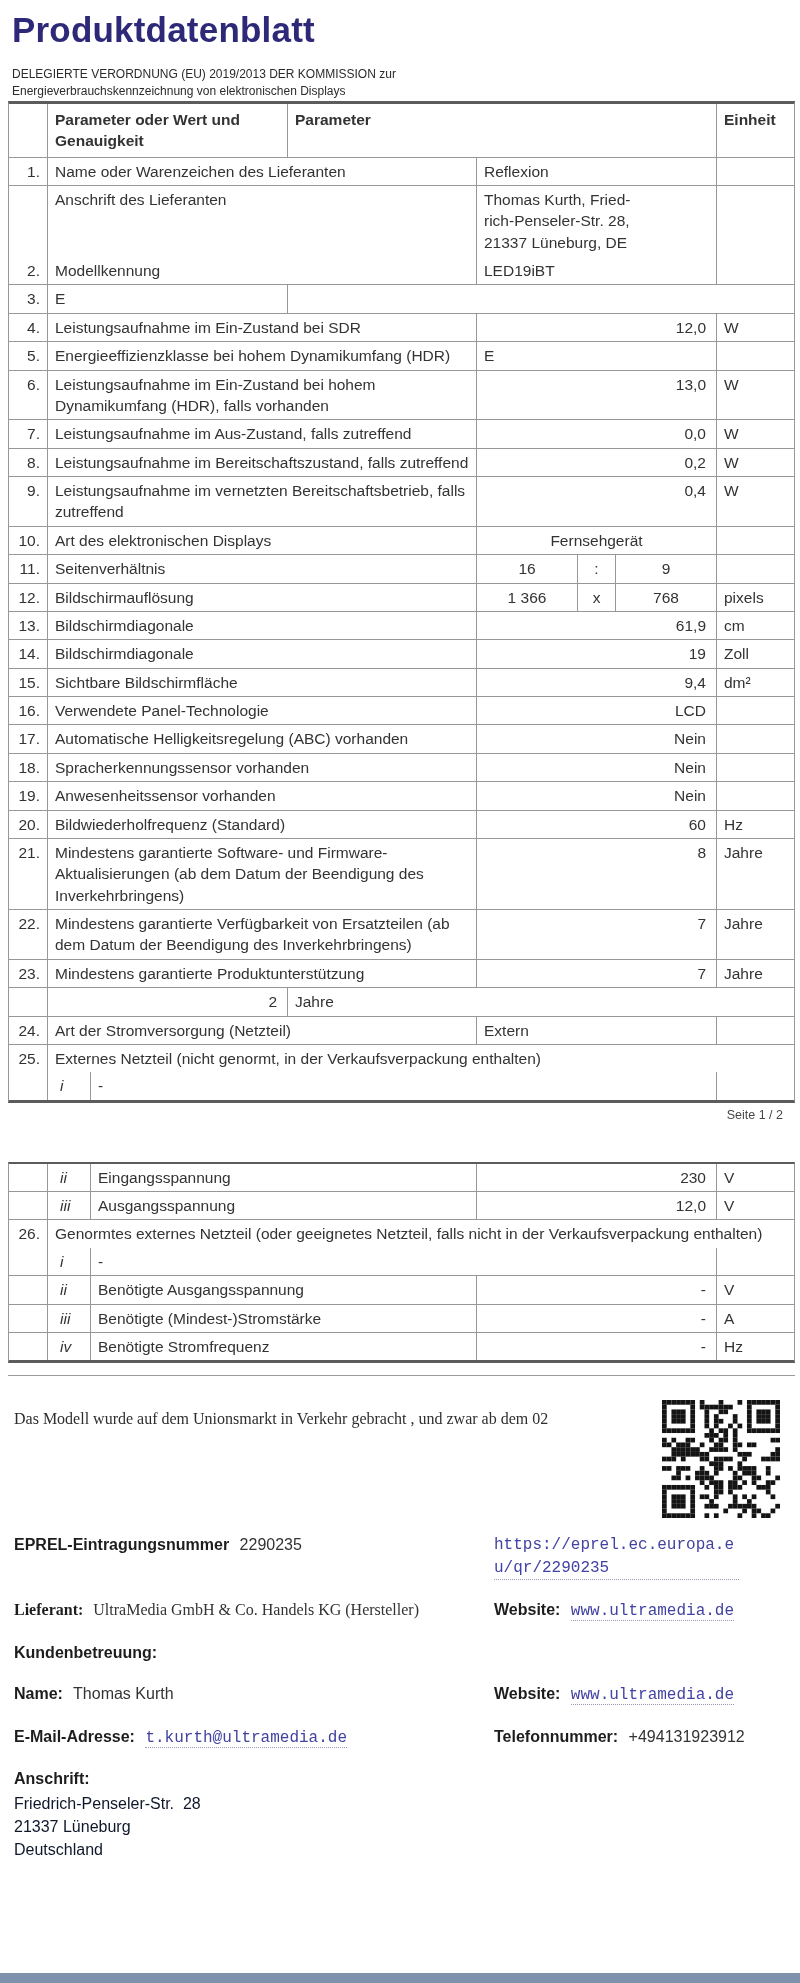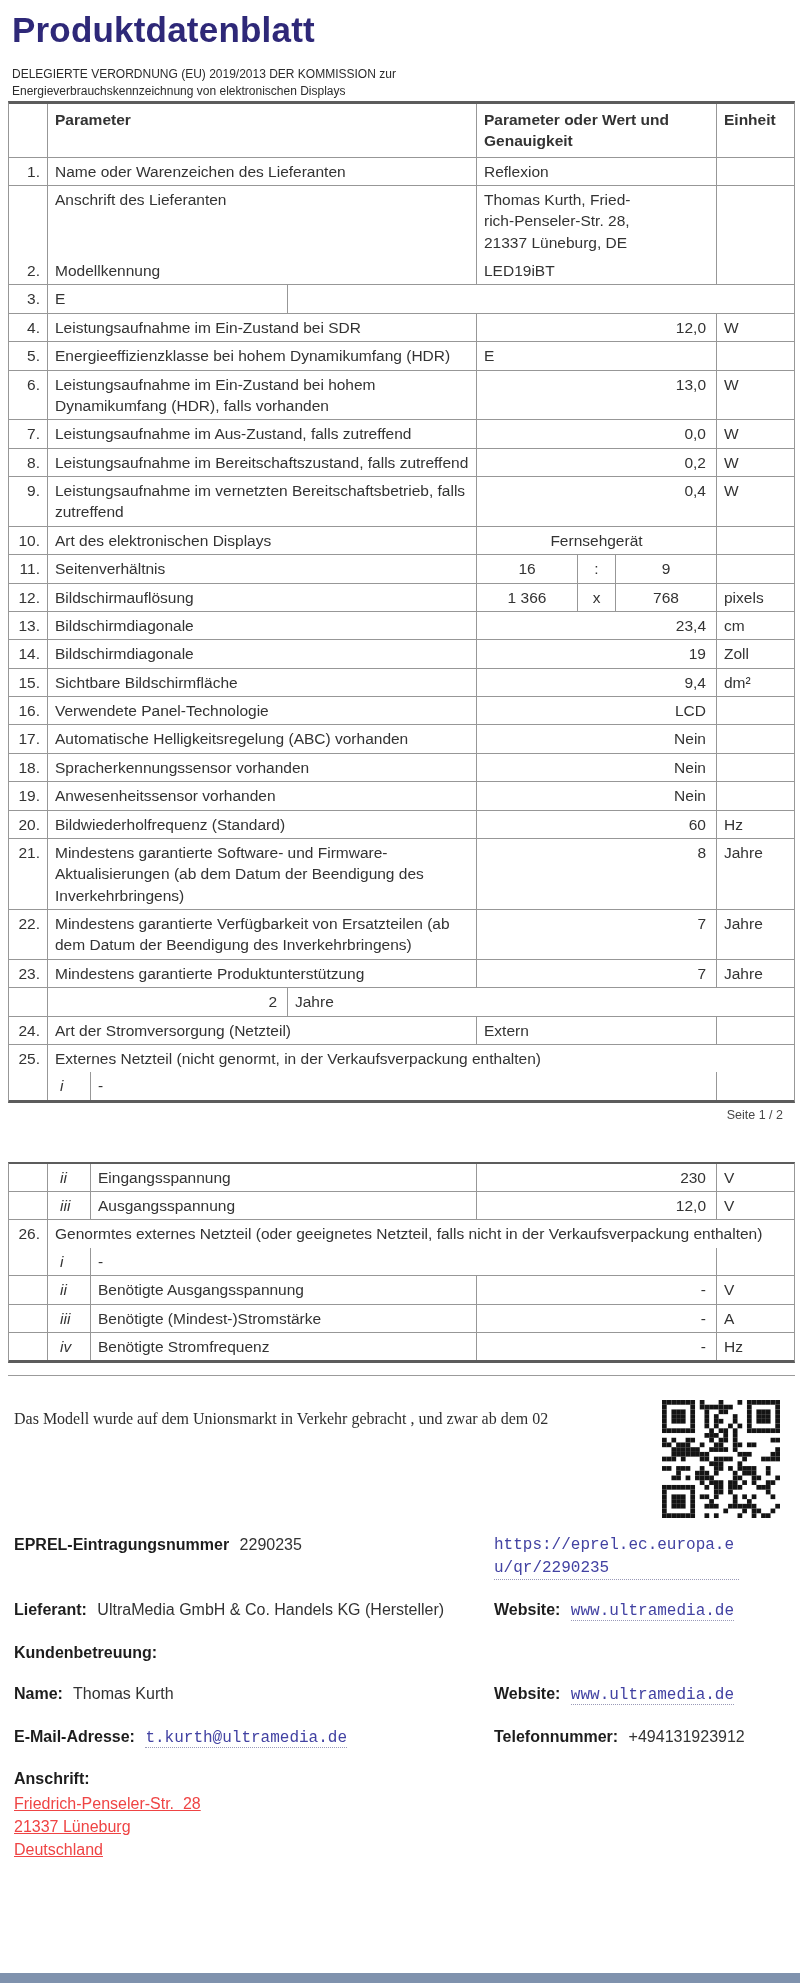--- a/index.html
+++ b/index.html
@@ -47,38 +47,38 @@
   .market-row{position:relative;height:136px;}
   .market-note{white-space:nowrap;overflow:hidden;width:670px;padding-top:10px;color:#2e2e2e;font-family:Liberation Serif, serif;}
   .qr{position:absolute;top:2px;right:10px;width:118px;height:118px;}
   .frow{display:flex;margin-bottom:19px;}
   .fleft{width:480px;flex:0 0 480px;}
   .fright{width:300px;flex:0 0 300px;}
   .flabel{font-weight:bold;color:#1d1d1d;margin-right:6px;}
   .link{color:var(--link);text-decoration:none;border-bottom:1px dotted #9a9ab8;cursor:pointer;font-family:Liberation Mono, monospace;}
   .wrap{display:inline-block;max-width:245px;word-break:break-all;line-height:1.4;}
   .breakall{word-break:break-all;display:inline;}
-  .lieferant-left{width:460px;flex:0 0 460px;margin-right:20px;}
+  .lieferant-left{width:460px;flex:0 0 460px;margin-right:20px;font-family:Liberation Serif, serif;}
   .kunden{font-weight:bold;color:#1d1d1d;margin:2px 0 20px 0;}
   .addr-label{font-weight:bold;color:#1d1d1d;margin-bottom:2px;}
-  .addr-line{white-space:pre-wrap;line-height:1.45;color:#ef4444;text-decoration:underline;}
+  .addr-line{white-space:pre-wrap;line-height:1.45;color:#0f172a;}
   .bottom-bar{position:absolute;left:0;bottom:0;width:800px;height:10px;background:var(--bar);}
 </style>
 </head>
 <body>
 
 <div class="page">
   <div class="title">Produktdatenblatt</div>
   <div class="subtitle">DELEGIERTE VERORDNUNG (EU) 2019/2013 DER KOMMISSION zur Energieverbrauchskennzeichnung von elektronischen Displays</div>
 
   <div class="spec-table" id="table1">
       <div class="row header">
         <div class="c num"></div>
+        <div class="c val a-l">Parameter oder Wert und Genauigkeit</div>
         <div class="c param">Parameter</div>
-        <div class="c val a-l">Parameter oder Wert und Genauigkeit</div>
         <div class="c unit">Einheit</div>
       </div>
       <div class="row">
         <div class="c num">1.</div>
         <div class="c param">Name oder Warenzeichen des Lieferanten</div>
         <div class="c val a-l">Reflexion</div>
         <div class="c unit"></div>
       </div>
       <div class="row nb multi">
         <div class="c num"></div>
@@ -155,21 +155,21 @@
         <div class="c num">12.</div>
         <div class="c param">Bildschirmauflösung</div>
         <div class="c rsub">1 366</div>
         <div class="c rsep">x</div>
         <div class="c rsub2">768</div>
         <div class="c unit">pixels</div>
       </div>
       <div class="row">
         <div class="c num">13.</div>
         <div class="c param">Bildschirmdiagonale</div>
-        <div class="c val a-r">23,4</div>
+        <div class="c val a-r">61,9</div>
         <div class="c unit">cm</div>
       </div>
       <div class="row">
         <div class="c num">14.</div>
         <div class="c param">Bildschirmdiagonale</div>
         <div class="c val a-r">19</div>
         <div class="c unit">Zoll</div>
       </div>
       <div class="row">
         <div class="c num">15.</div>

